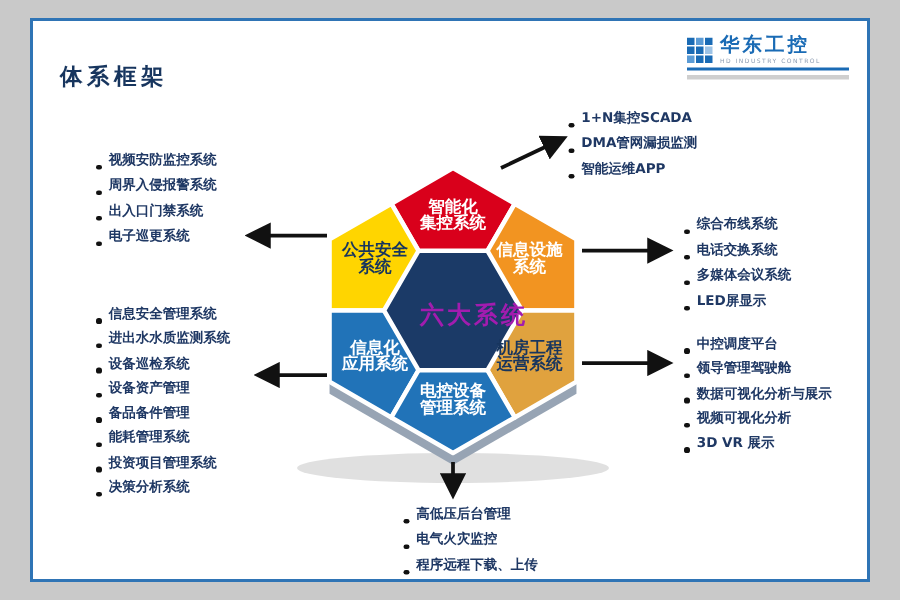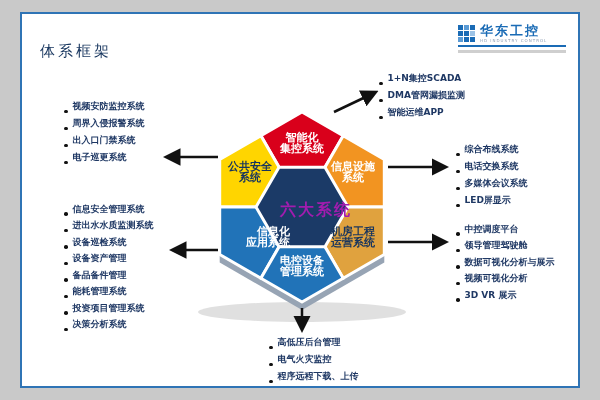--- a/index.html
+++ b/index.html
@@ -1,20 +1,20 @@
 <!DOCTYPE html>
 <html><head>
 <meta charset="utf-8">
 <style>
   html,body{margin:0;padding:0;}
   body{width:600px;height:400px;background:#c9c9c9;font-family:"DejaVu Sans","Liberation Sans",sans-serif;overflow:hidden;}
   .stage{position:relative;width:600px;height:400px;}
   .card{position:absolute;left:20px;top:12px;width:560px;height:376px;background:#ffffff;
         border:2px solid #2f74b5;box-sizing:border-box;}
-  .page-title{position:absolute;left:18px;top:28px;font-size:15px;font-weight:normal;
+  .page-title{position:absolute;left:18px;top:28px;font-size:15px;font-weight:bold;
               color:#17355e;letter-spacing:3px;}
   
   .logo{position:absolute;right:12px;top:10px;width:108px;}
   .logo-row{display:flex;align-items:center;gap:4px;}
   .logo-mark{flex:none;}
   .logo-name{font-size:13px;font-weight:bold;color:#1a6bb5;letter-spacing:2px;line-height:14px;}
   .logo-sub{font-size:4px;color:#8a9ab0;letter-spacing:1px;line-height:5px;}
   .logo-rule{height:2px;background:#1a6bb5;margin-top:2px;}
   .logo-tagline-bar{height:3px;background:#cfcfcf;margin-top:3px;}
   
@@ -101,21 +101,21 @@
       <div>集控系统</div>
     </div>
     <div class="seg-label seg-dark" style="left:188px;top:147px;">
       <div>公共安全</div>
       <div>系统</div>
     </div>
     <div class="seg-label seg-light" style="left:291px;top:147px;">
       <div>信息设施</div>
       <div>系统</div>
     </div>
-    <div class="seg-label seg-light" style="left:188px;top:212px;text-align:right;">
+    <div class="seg-label seg-light" style="left:188px;top:212px;">
       <div>信息化</div>
       <div>应用系统</div>
     </div>
     <div class="seg-label seg-dark" style="left:291px;top:212px;">
       <div>机房工程</div>
       <div>运营系统</div>
     </div>
     <div class="seg-label seg-light" style="left:240px;top:241px;">
       <div>电控设备</div>
       <div>管理系统</div>

